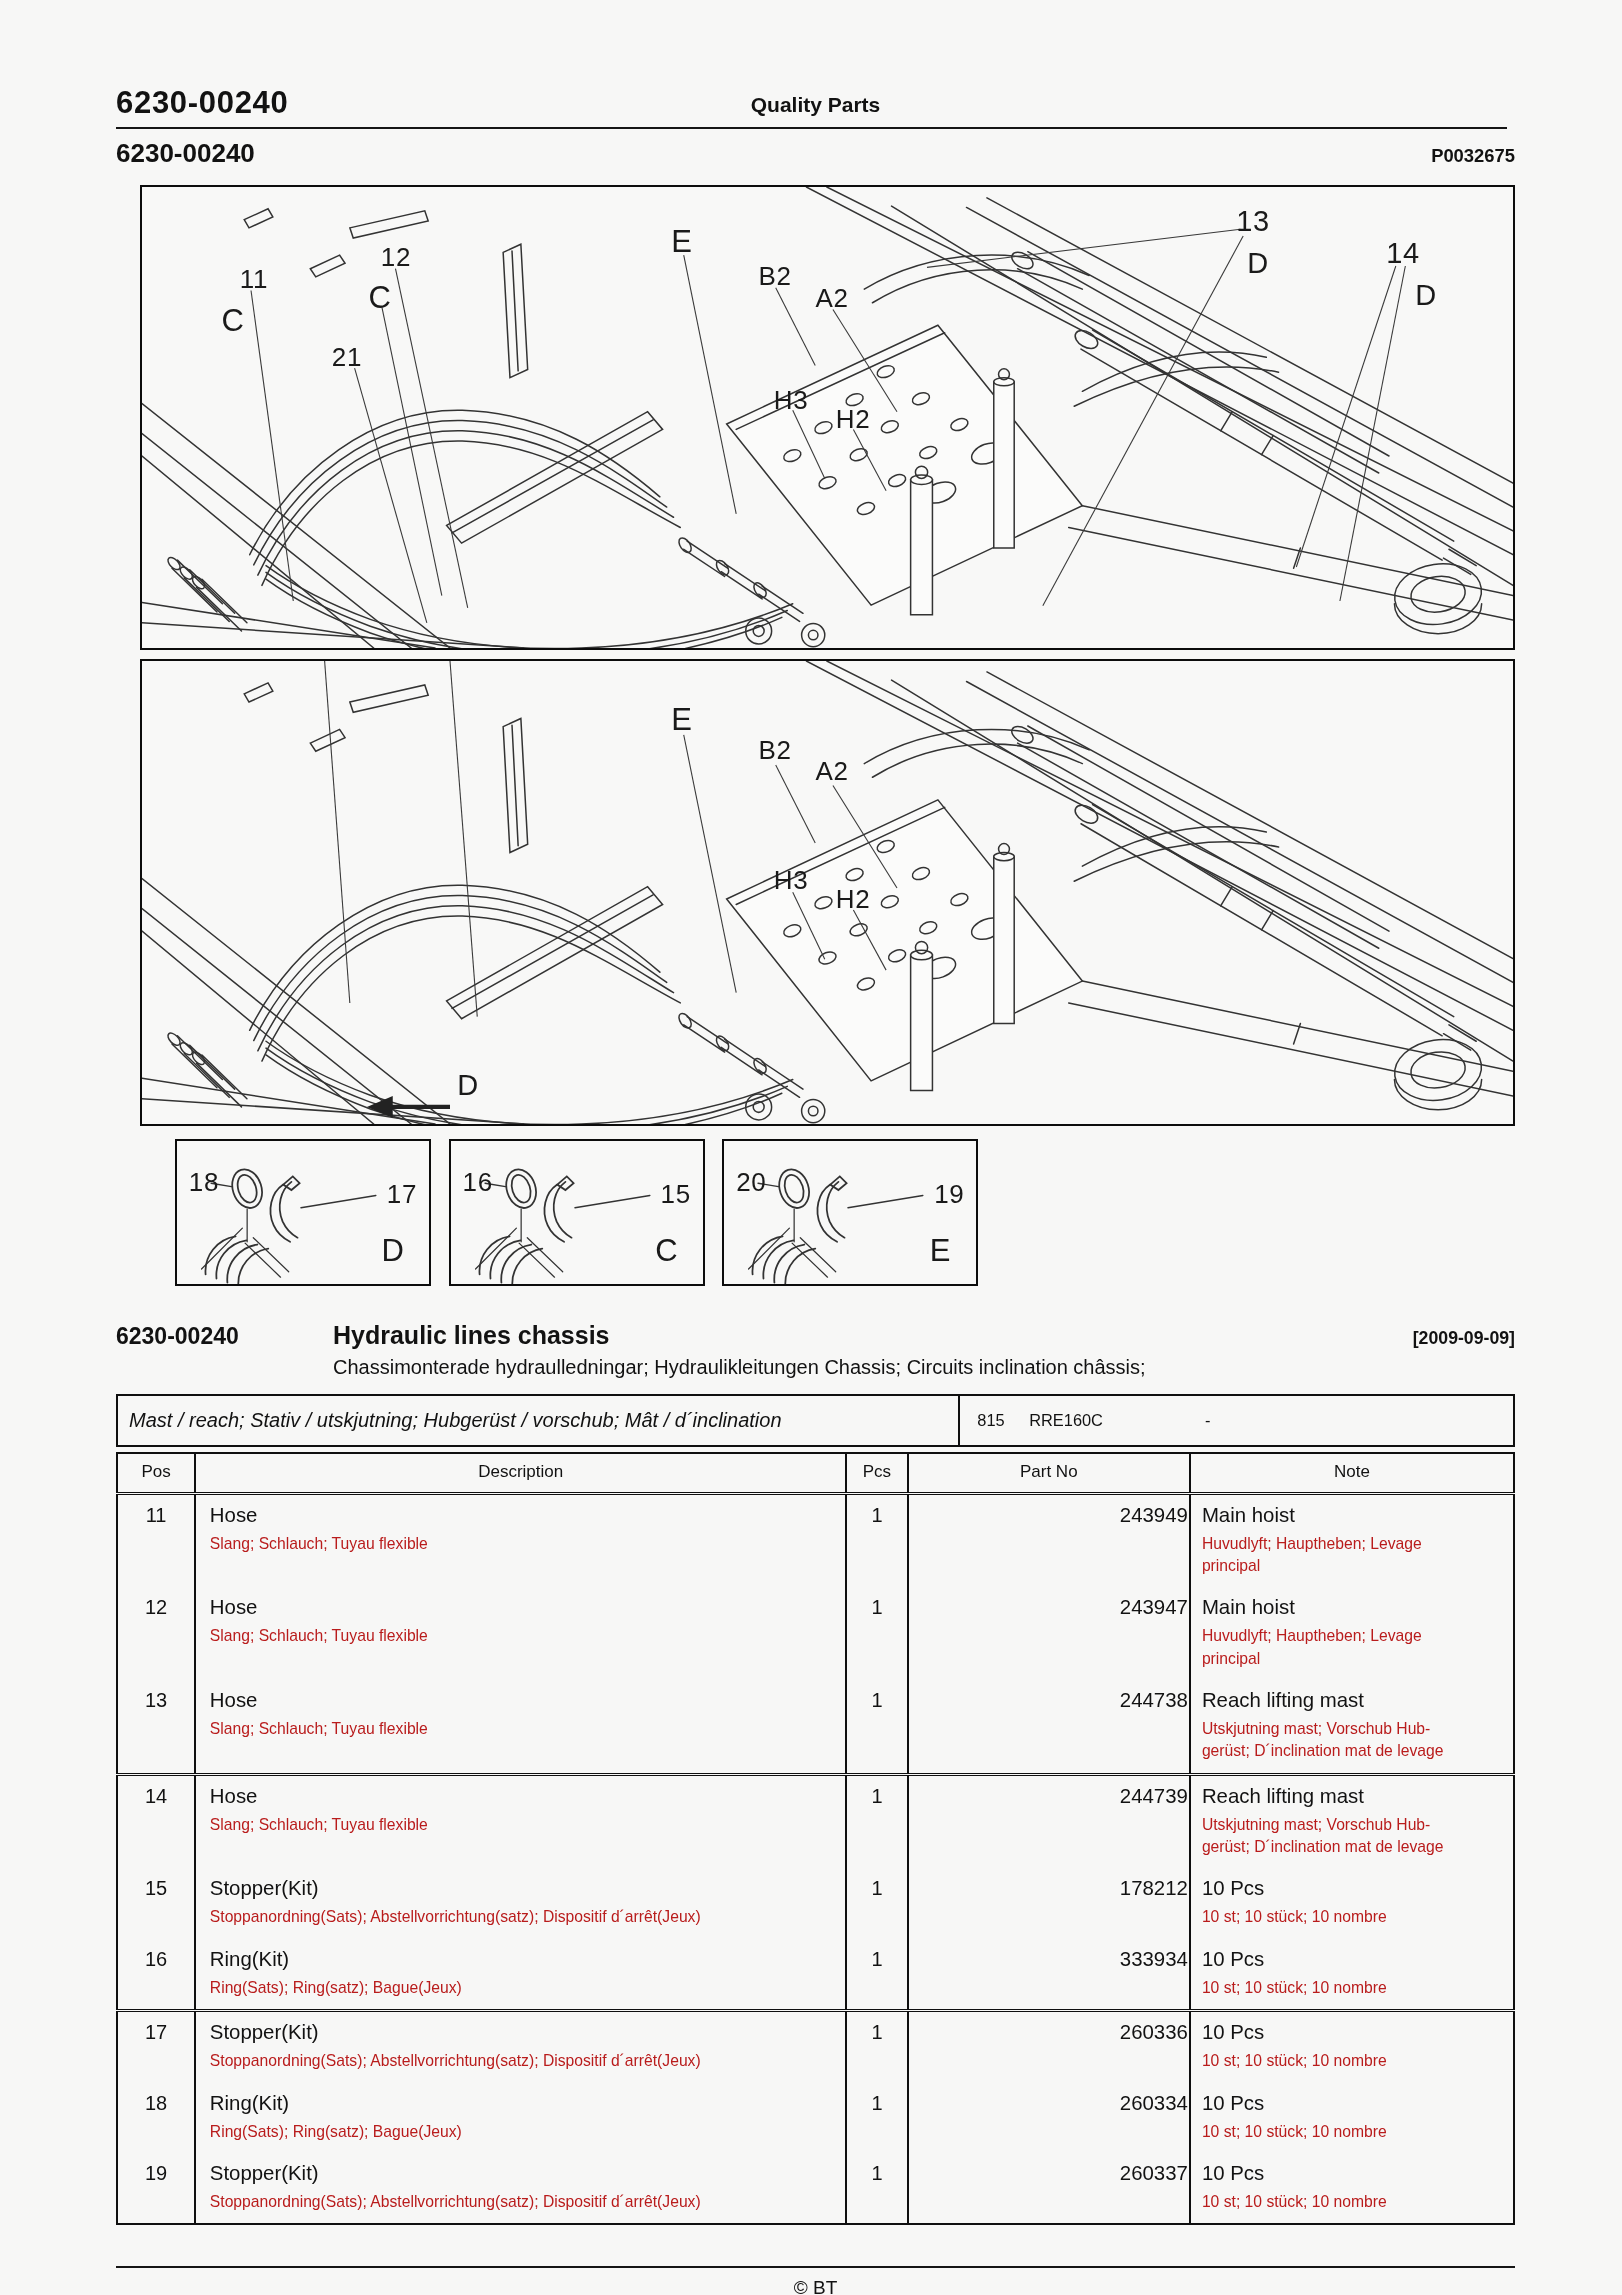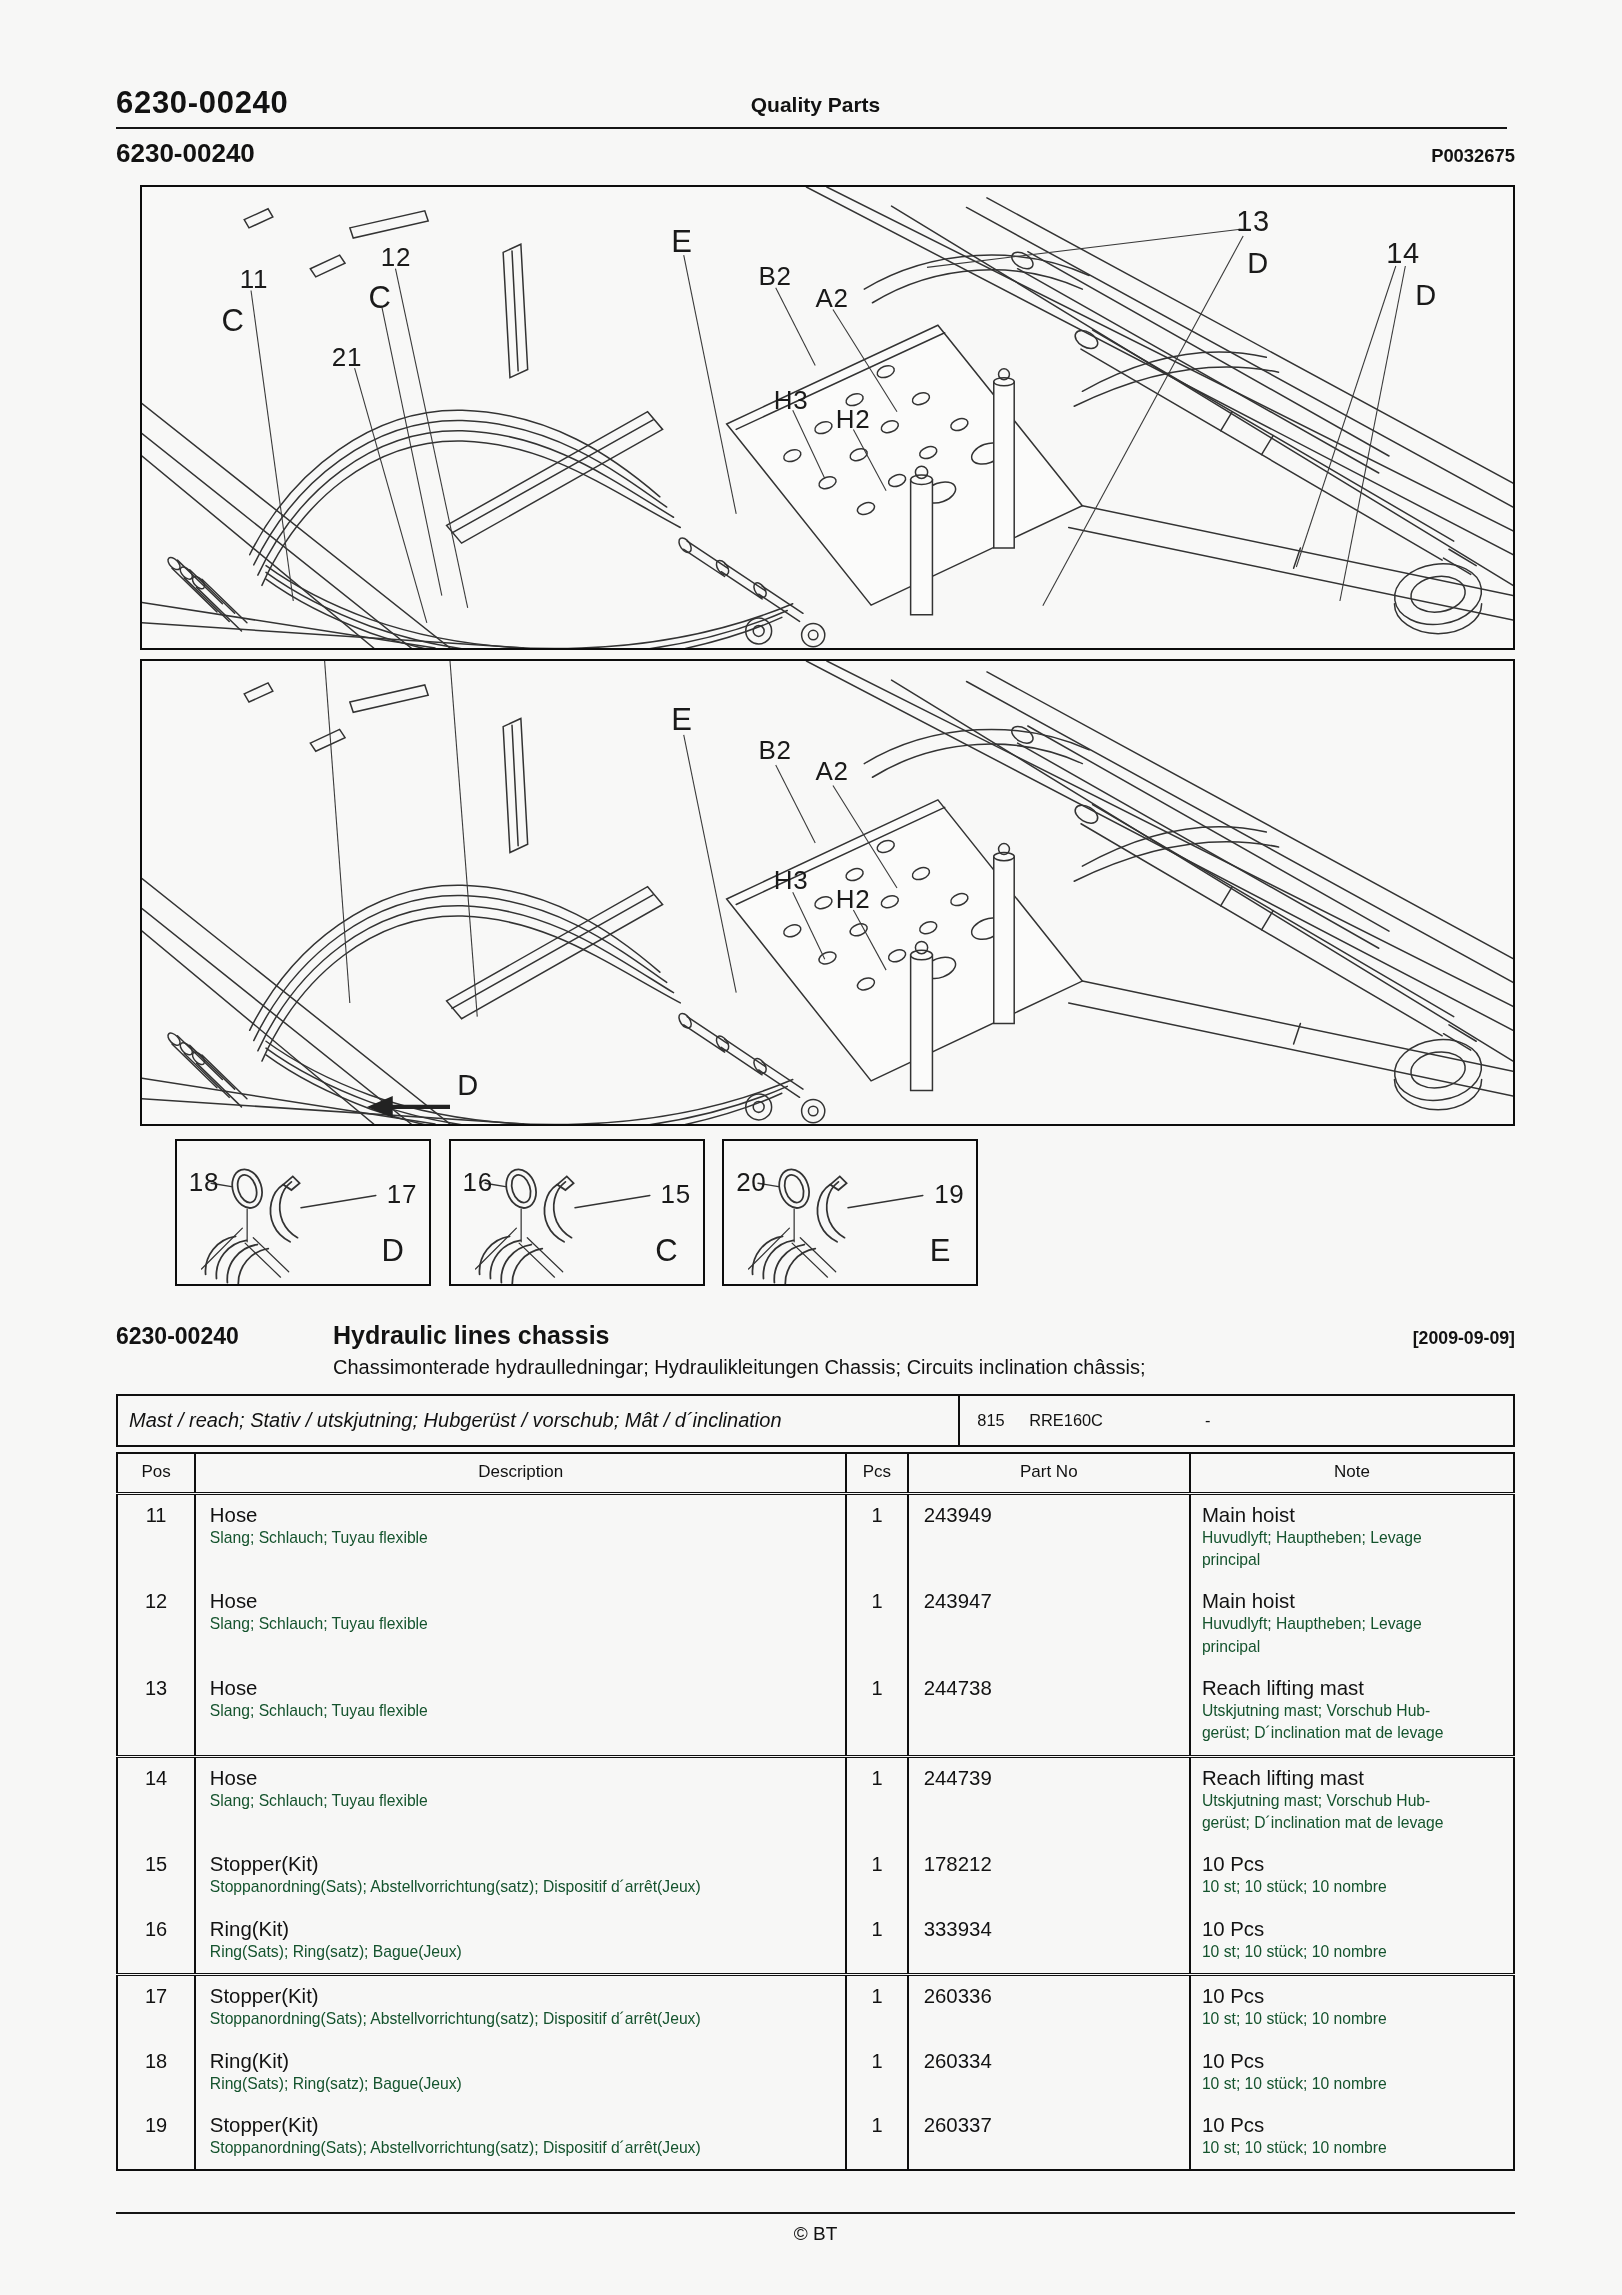--- a/index.html
+++ b/index.html
@@ -77,25 +77,25 @@
   }
   table.parts th{
     font-size:17px;font-weight:normal;text-align:center;
     padding:8.2px 0 9.5px;border-bottom:3.4px double #0f0f0f;
   }
   table.parts th,table.parts td{border-right:2px solid #0f0f0f;}
   table.parts th:last-child,table.parts td:last-child{border-right:none;}
   table.parts td{vertical-align:top;padding-top:8.9px;padding-bottom:10.2px;}
   td.c-pos{text-align:center;font-size:20px;}
   td.c-pcs{text-align:center;font-size:20px;}
-  td.c-part{padding-left:15px;font-size:20.4px;}
+  td.c-part{padding-left:15px;font-size:20.4px;text-align:right;}
   td.c-desc{padding-left:13.6px;}
   td.c-note{padding-left:11px;}
   .cell-main{font-size:20.4px;}
-  .cell-sub{font-size:15.7px;margin-top:0;line-height:1.42;color:#14532d;}
+  .cell-sub{font-size:15.7px;margin-top:6px;line-height:1.42;color:#b91c1c;}
   .note-w{max-width:276px;}
   tr.group td{border-top:3.4px double #0f0f0f;}
 
   
   .page-footer{margin-top:41px;}
   .footer-rule{border:none;border-top:2.7px solid #151515;}
   .footer-text{text-align:center;font-size:19px;margin-top:8.2px;}
 </style>
 </head>
 <body>

